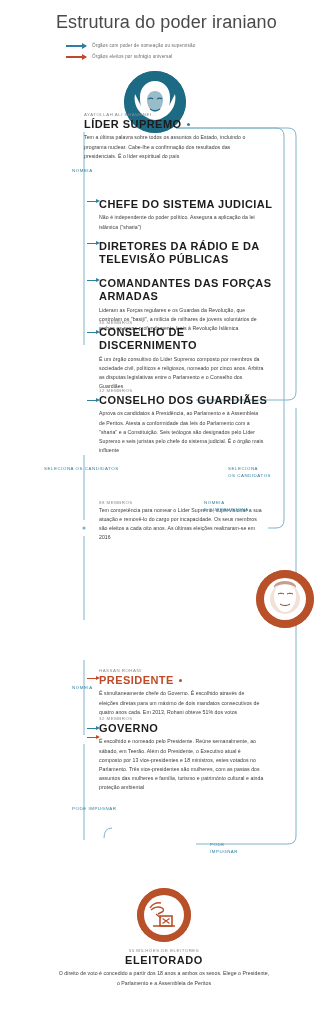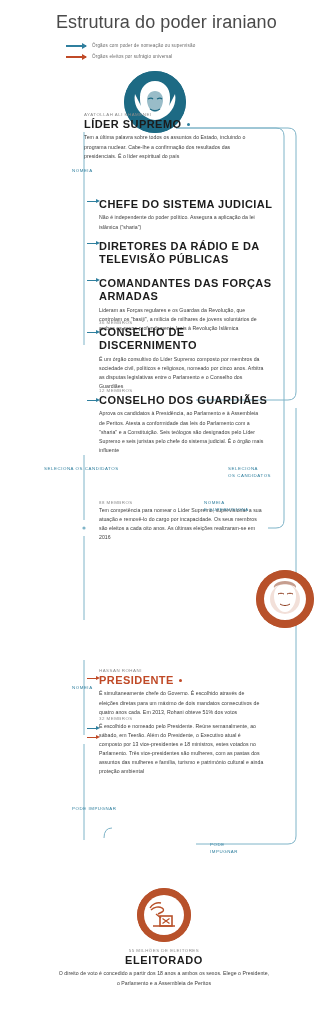--- a/index.html
+++ b/index.html
@@ -231,20 +231,21 @@
     <div class="heading red"><span>PRESIDENTE</span><span class="dot red"></span></div>
     <p class="body">É simultaneamente chefe do Governo. É escolhido através de eleições diretas para um máximo de dois mandatos consecutivos de quatro anos cada. Em 2013, Rohani obteve 51% dos votos</p>
   </div>
 
   <div class="abs relation" style="left:72px;top:685px;">NOMEIA</div>
 
   <div class="block abs" style="left:99px;top:716px;width:178px;">
     <span class="arrow" style="top:12px;"></span>
     <span class="arrow red" style="top:21px;"></span>
     <div class="eyebrow">32 MEMBROS</div>
+    <div class="heading">GOVERNO</div>
     <p class="body">É escolhido e nomeado pelo Presidente. Reúne semanalmente, ao sábado, em Teerão. Além do Presidente, o Executivo atual é composto por 13 vice-presidentes e 18 ministros, estes votados no Parlamento. Três vice-presidentes são mulheres, com as pastas dos assuntos das mulheres e família, turismo e património cultural e ainda proteção ambiental</p>
   </div>
 
   <div class="abs relation" style="left:72px;top:806px;">PODE IMPUGNAR</div>
 
 
   <div class="abs relation" style="left:210px;top:842px;">
     <div>PODE</div>
     <div>IMPUGNAR</div>
   </div>

